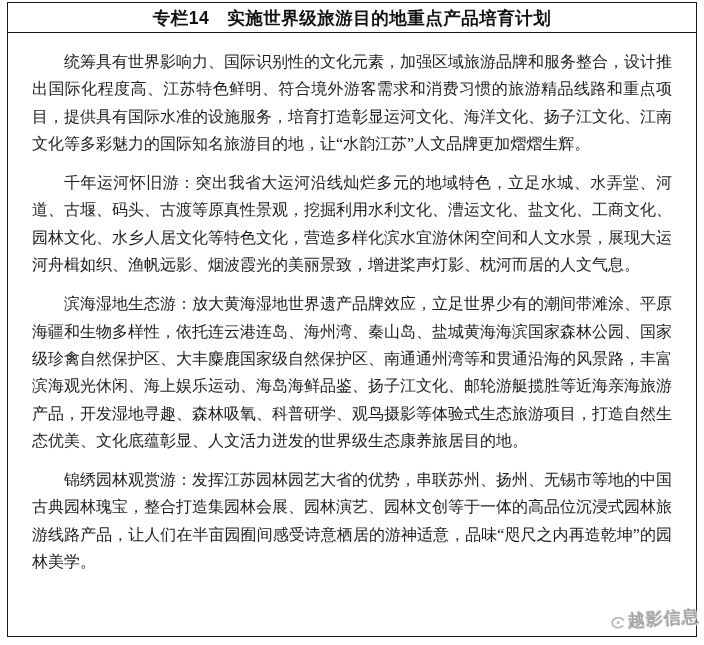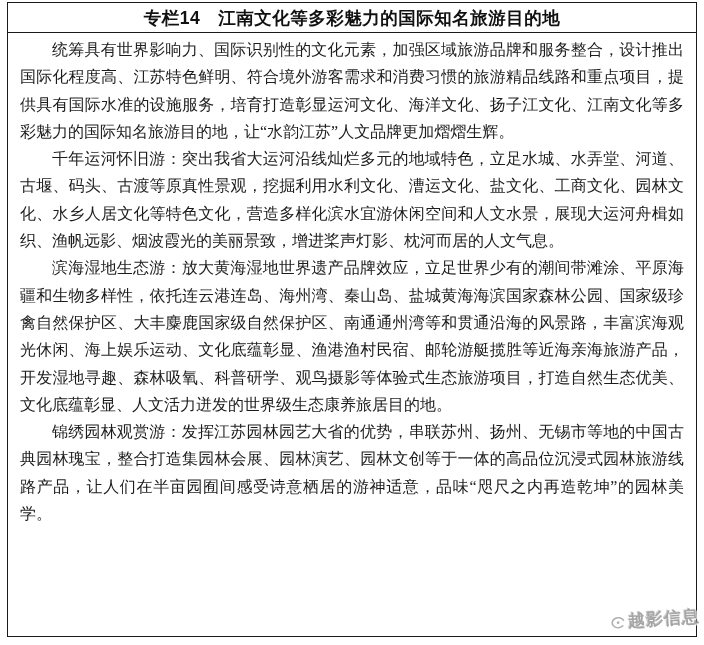--- a/index.html
+++ b/index.html
@@ -39,21 +39,21 @@
     font-size: 17.5px;
     color: #111111;
     letter-spacing: 0.5px;
     white-space: nowrap;
   }
   .box-body {
     padding: 3px 12px 0 12px;
     box-sizing: border-box;
   }
   .box-body p {
-    margin: 0;
+    margin: 12px;
     text-indent: 2em;
     font-size: 16px;
     line-height: 27.3px;
     color: #1c1c1c;
     text-align: justify;
     text-justify: inter-ideograph;
     letter-spacing: 0px;
     font-family: "Liberation Serif", serif;
   }
   .watermark {
@@ -82,27 +82,27 @@
   }
 </style>
 </head>
 <body>
 
 <div class="page">
 
   <div class="column-box">
 
     <div class="box-title-row">
-      <span class="box-title">专栏14　江南文化等多彩魅力的国际知名旅游目的地</span>
+      <span class="box-title">专栏14　实施世界级旅游目的地重点产品培育计划</span>
     </div>
 
     <div class="box-body">
       <p>统筹具有世界影响力、国际识别性的文化元素，加强区域旅游品牌和服务整合，设计推出国际化程度高、江苏特色鲜明、符合境外游客需求和消费习惯的旅游精品线路和重点项目，提供具有国际水准的设施服务，培育打造彰显运河文化、海洋文化、扬子江文化、江南文化等多彩魅力的国际知名旅游目的地，让“水韵江苏”人文品牌更加熠熠生辉。</p>
       <p>千年运河怀旧游：突出我省大运河沿线灿烂多元的地域特色，立足水城、水弄堂、河道、古堰、码头、古渡等原真性景观，挖掘利用水利文化、漕运文化、盐文化、工商文化、园林文化、水乡人居文化等特色文化，营造多样化滨水宜游休闲空间和人文水景，展现大运河舟楫如织、渔帆远影、烟波霞光的美丽景致，增进桨声灯影、枕河而居的人文气息。</p>
-      <p>滨海湿地生态游：放大黄海湿地世界遗产品牌效应，立足世界少有的潮间带滩涂、平原海疆和生物多样性，依托连云港连岛、海州湾、秦山岛、盐城黄海海滨国家森林公园、国家级珍禽自然保护区、大丰麋鹿国家级自然保护区、南通通州湾等和贯通沿海的风景路，丰富滨海观光休闲、海上娱乐运动、文化底蕴彰显、渔港渔村民宿、邮轮游艇揽胜等近海亲海旅游产品，开发湿地寻趣、森林吸氧、科普研学、观鸟摄影等体验式生态旅游项目，打造自然生态优美、文化底蕴彰显、人文活力迸发的世界级生态康养旅居目的地。</p>
+      <p>滨海湿地生态游：放大黄海湿地世界遗产品牌效应，立足世界少有的潮间带滩涂、平原海疆和生物多样性，依托连云港连岛、海州湾、秦山岛、盐城黄海海滨国家森林公园、国家级珍禽自然保护区、大丰麋鹿国家级自然保护区、南通通州湾等和贯通沿海的风景路，丰富滨海观光休闲、海上娱乐运动、海岛海鲜品鉴、扬子江文化、邮轮游艇揽胜等近海亲海旅游产品，开发湿地寻趣、森林吸氧、科普研学、观鸟摄影等体验式生态旅游项目，打造自然生态优美、文化底蕴彰显、人文活力迸发的世界级生态康养旅居目的地。</p>
       <p>锦绣园林观赏游：发挥江苏园林园艺大省的优势，串联苏州、扬州、无锡市等地的中国古典园林瑰宝，整合打造集园林会展、园林演艺、园林文创等于一体的高品位沉浸式园林旅游线路产品，让人们在半亩园囿间感受诗意栖居的游神适意，品味“咫尺之内再造乾坤”的园林美学。</p>
     </div>
 
   </div>
 
   <div class="watermark">
     <svg class="watermark-logo" viewBox="0 0 16 16" xmlns="http://www.w3.org/2000/svg">
       <path d="M 13.5 6 A 6 5 0 1 0 12.5 11.5" fill="none" stroke="#9a9a9a" stroke-width="1.6" stroke-linecap="round"></path>
       <circle cx="8" cy="8" r="1.4" fill="#9a9a9a"></circle>
     </svg>

